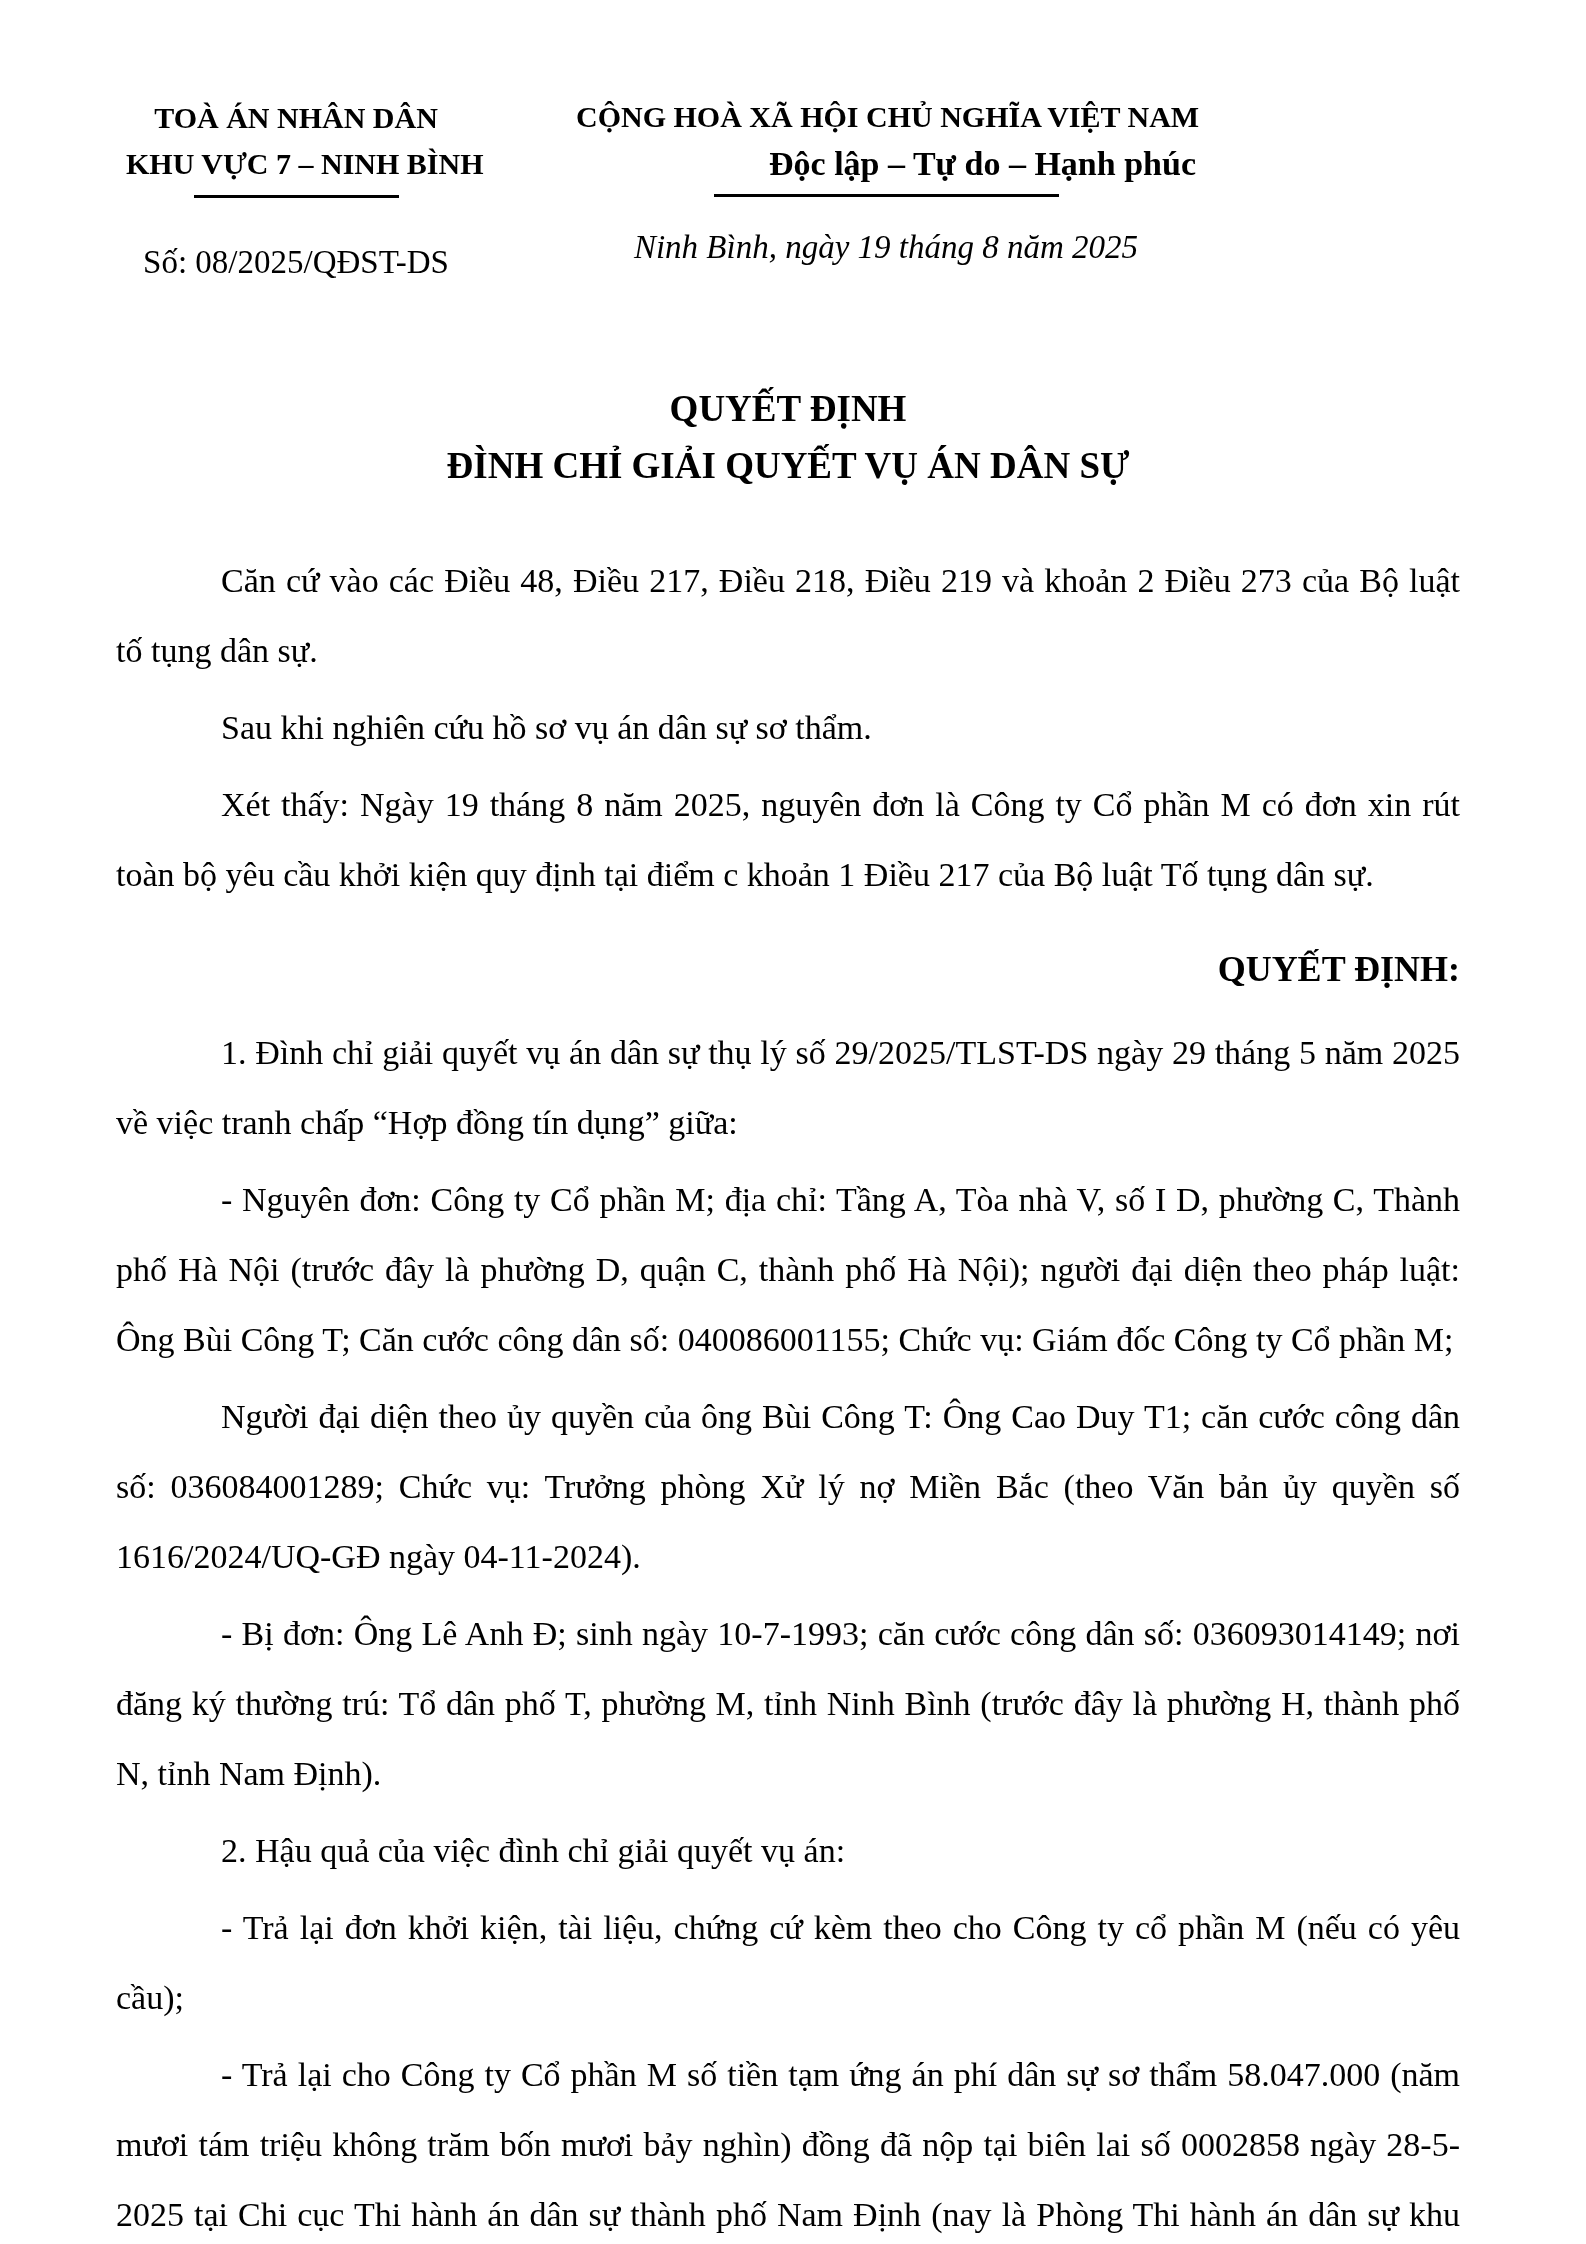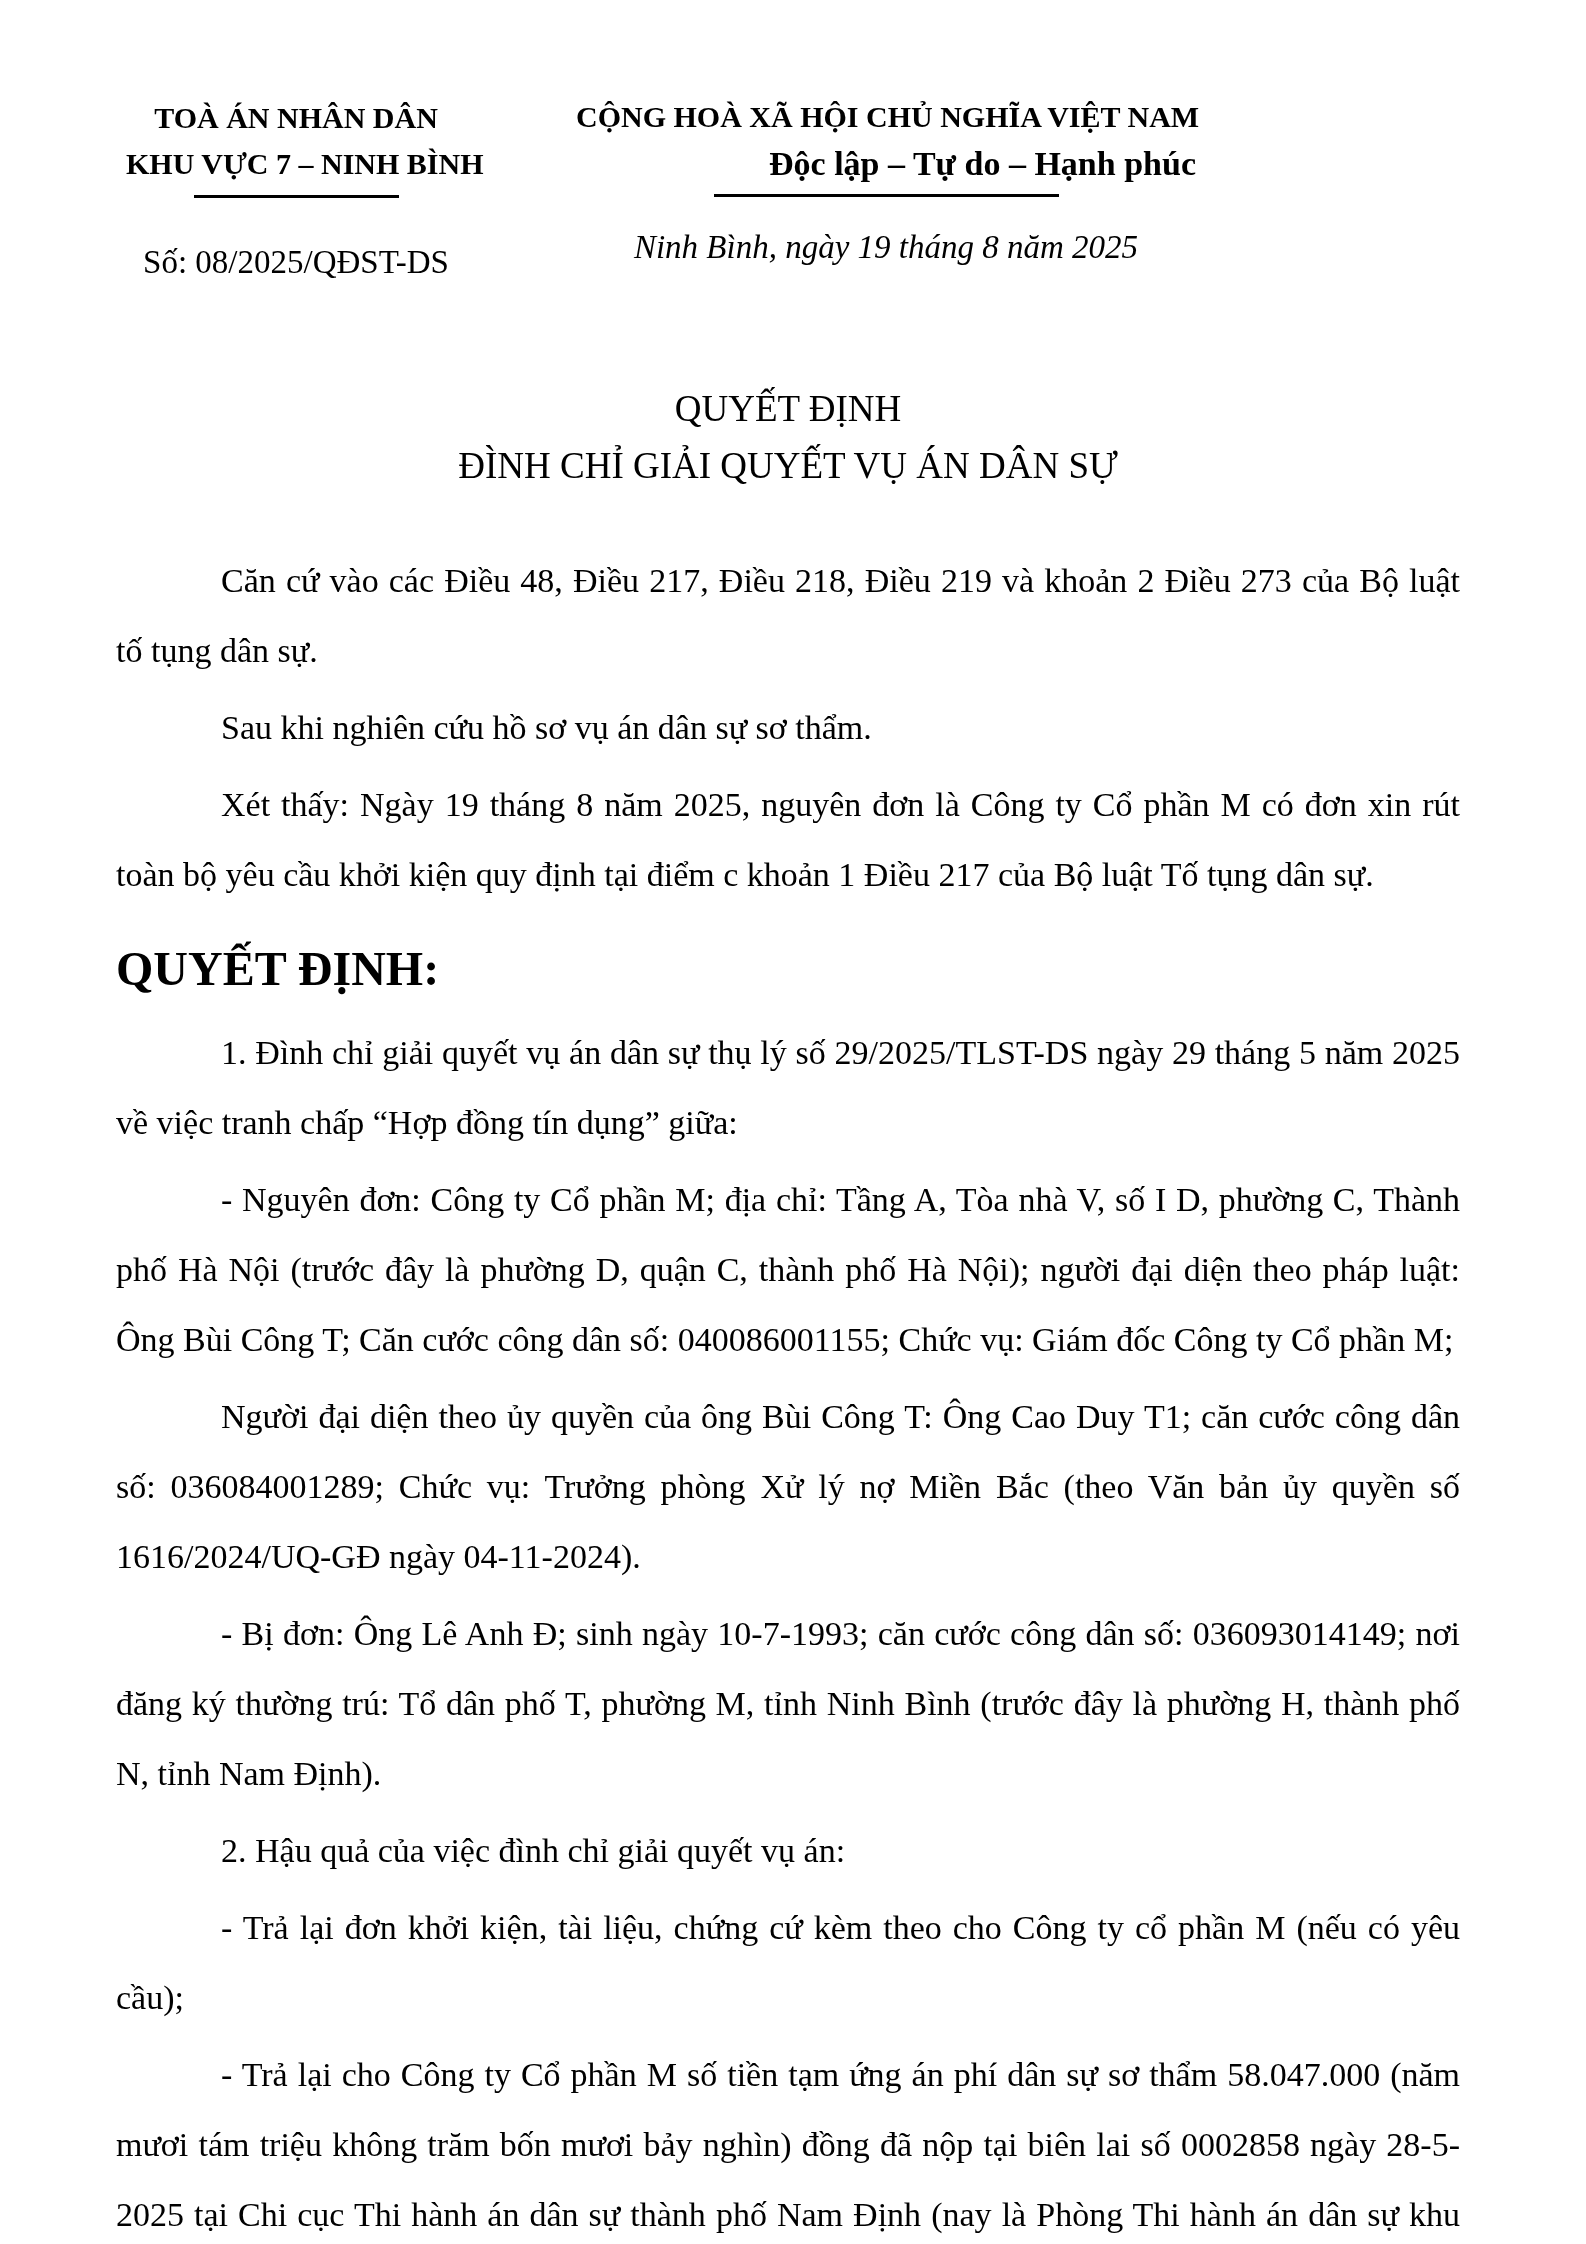--- a/index.html
+++ b/index.html
@@ -22,26 +22,26 @@
     position: absolute; left: 460px; top: 0; width: 620px; text-align: center;
   }
   .court-line { font-weight: bold; font-size: 30px; line-height: 46px; white-space: nowrap; }
   .rule { height: 0; border-top: 3px solid #000; }
   .rule-left { width: 205px; margin: 8px auto 0; }
   .rule-right { width: 345px; margin: 5px auto 0; }
   .doc-number { margin-top: 46px; font-size: 33px; white-space: nowrap; }
   .national-line1 { font-weight: bold; font-size: 30px; line-height: 44px; white-space: nowrap; }
   .national-line2 { font-weight: bold; font-size: 34px; line-height: 50px; white-space: nowrap; text-align: right; }
   .place-date { margin-top: 32px; font-size: 33px; font-style: italic; white-space: nowrap; }
-  .title { margin-top: 80px; text-align: center; font-weight: normal; }
+  .title { margin-top: 80px; text-align: center; font-weight: bold; }
   .title-line { font-size: 37px; line-height: 57px; }
   .body { margin-top: 52px; font-size: 34px; line-height: 70px; text-align: justify; }
   .body p { margin: 0 0 7px 0; text-indent: 105px; }
   .decision-heading {
-    text-align: left; font-weight: bold; font-size: 48px;
+    text-align: right; font-weight: bold; font-size: 36px;
     margin: 24px 0 14px 0; line-height: 70px;
   }
 </style>
 </head>
 <body>
 
 <div class="page">
 
   <div class="header">
     <div class="header-left">

